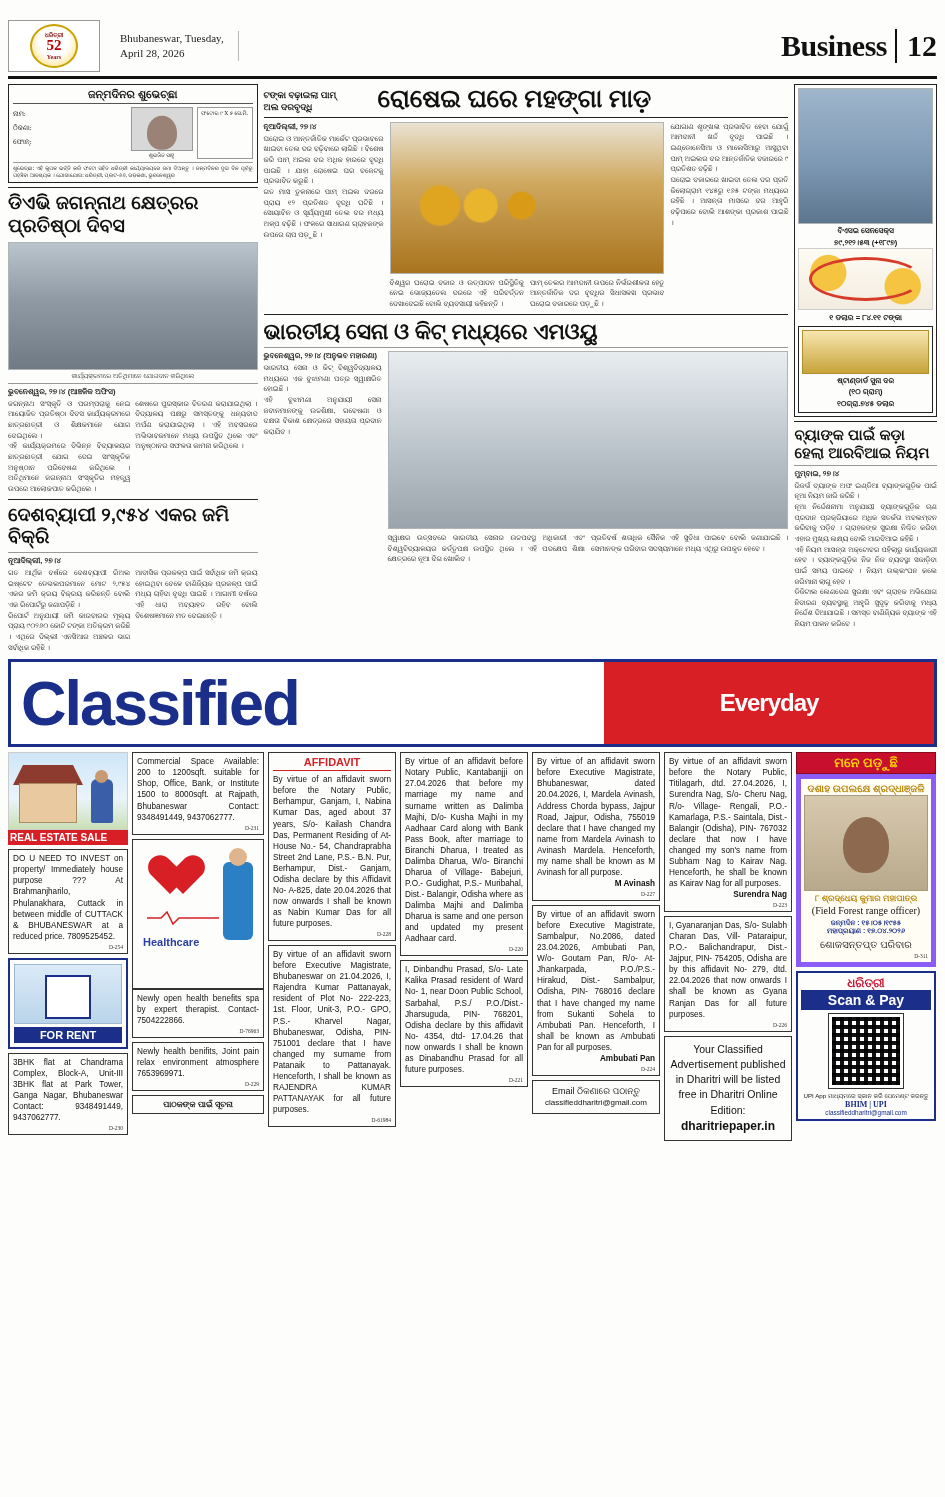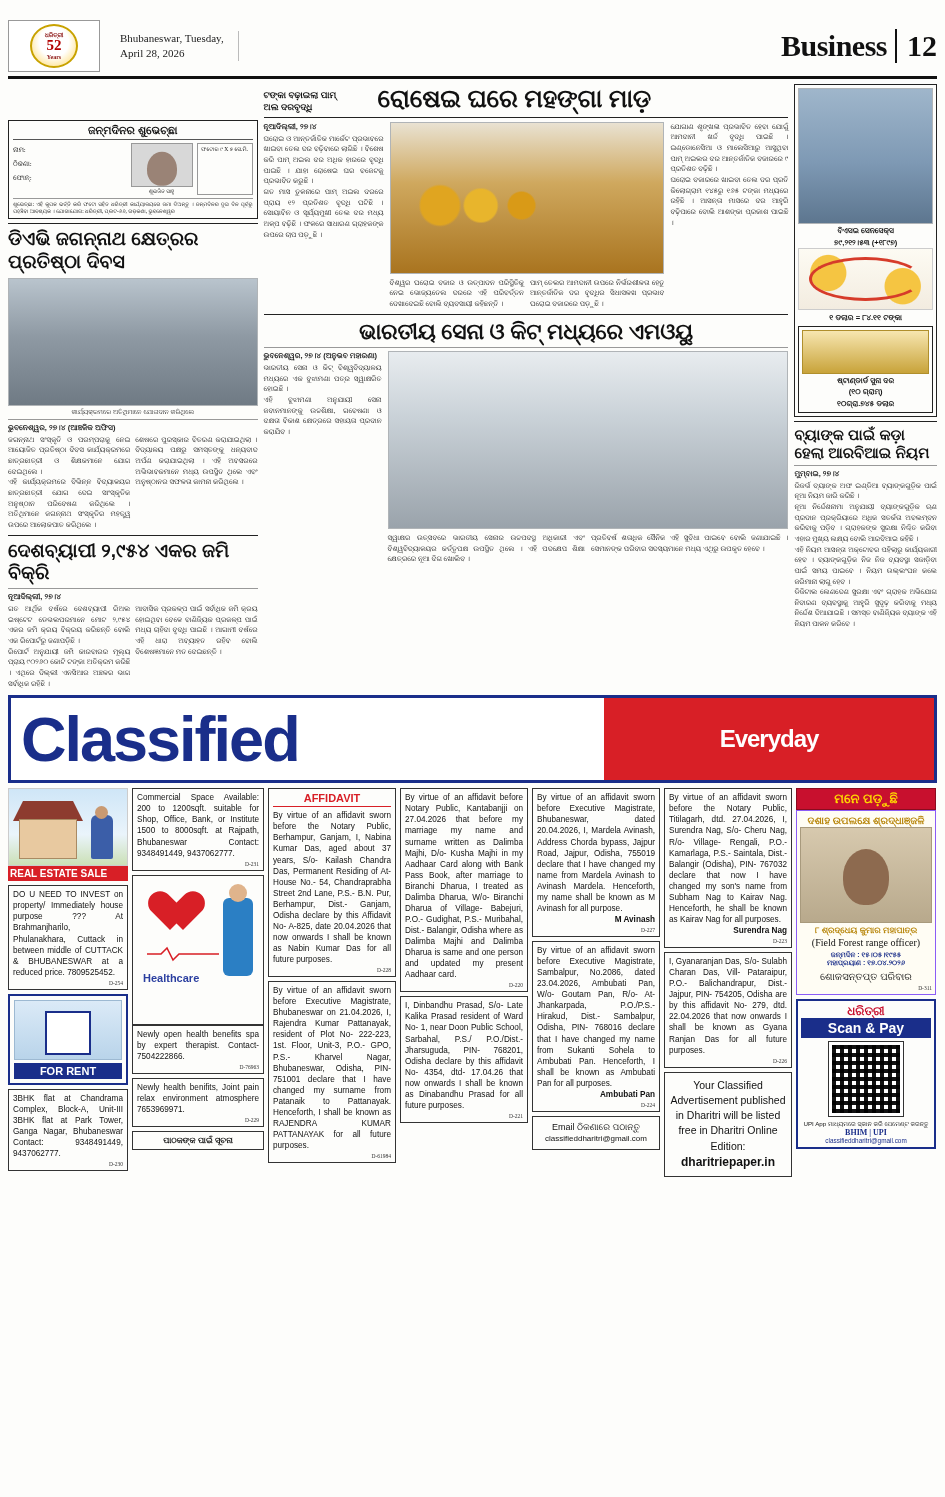--- a/index.html
+++ b/index.html
@@ -27,21 +27,21 @@
   }
   .logo-circle .big { font-size:15px; color:#b30000; font-weight:bold; }
   .masthead-date { flex:0 0 auto; padding:0 14px; font-size:11px; line-height:1.35; color:#222; border-right:1px solid #bbb; margin-left:6px;}
   .masthead-spacer { flex:1; }
   .masthead-title { font-size:30px; font-weight:bold; letter-spacing:-0.5px; padding-right:8px; }
   .masthead-pageno { font-size:30px; font-weight:bold; border-left:2px solid #111; padding-left:10px; }
 
   
   .top-area { display:flex; gap:6px; margin-top:5px; }
   .col { }
-  .col-a { width:252px;margin-top:36px; }
+  .col-a { width:252px; }
   .col-b { width:530px; }
   .col-c { width:144px; }
 
   .hrule { border-top:1px solid #222; margin:4px 0; }
   .hrule-thin { border-top:1px solid #999; margin:3px 0; }
 
   
   .od { font-family:"Liberation Sans", sans-serif; }
   .headline {
     font-size:25px; font-weight:bold; line-height:1.15; letter-spacing:-0.3px;
@@ -136,21 +136,21 @@
   .healthcare-label { position:absolute; left:10px; top:96px; font-family:"Liberation Sans", sans-serif; font-size:11px; color:#2b3fa0; font-weight:bold;}
   .doctor { position:absolute; right:10px; top:22px; width:30px; height:78px; background:#2b7fc4; border-radius:6px;}
   .doctor-head { position:absolute; right:16px; top:8px; width:18px; height:18px; border-radius:50%; background:#e0b48c;}
 
   .forrent { border:2px solid #1a2e8a; padding:4px; text-align:center; }
   .fr-img { height:60px; background:linear-gradient(180deg,#dbeaf7,#b9d4ea); position:relative; border:1px solid #9db9d2;}
   .fr-building { position:absolute; left:50%; transform:translateX(-50%); bottom:4px; width:46px; height:44px; background:#fff; border:2px solid #1a2e8a;}
   .fr-label { background:#1a2e8a; color:#fff; font-family:"Liberation Sans", sans-serif; font-weight:bold; font-size:11px; margin-top:3px; padding:2px;}
 
   .mane-title { background:#c8102e; color:#ffd700; font-family:"Liberation Sans", sans-serif; font-weight:bold; font-size:13px; text-align:center; padding:2px; border:1px solid #8a0b20;}
-  .obit { border:1px solid #8b5cf6; padding:3px; background:#fffdf4; }
+  .obit { border:5px solid #8b5cf6; padding:3px; background:#fffdf4; }
   .obit-photo { height:96px; background:linear-gradient(180deg,#d7c9ae,#b8a98c); border:1px solid #a89a7d; position:relative;}
   .obit-face { position:absolute; left:50%; top:52%; transform:translate(-50%,-50%); width:46px; height:56px; border-radius:50% 50% 45% 45%; background:#8d6a4f;}
   .obit-name { font-family:"Liberation Sans", sans-serif; font-size:8.5px; font-weight:bold; text-align:center; color:#b8860b; margin-top:2px; line-height:1.3;}
   .obit-sub { font-size:10px; text-align:center; line-height:1.3; }
   .obit-dates { font-size:7px; text-align:center; color:#1a2e8a; font-weight:bold; margin-top:2px;}
 
   .scanpay { border:2px solid #1a2e8a; text-align:center; padding:3px; }
   .sp-head { background:#1a2e8a; color:#fff; font-family:"Liberation Sans", sans-serif; font-weight:bold; font-size:14px; padding:2px;}
   .qr { width:74px; height:74px; margin:4px auto; background:
       repeating-linear-gradient(0deg,#111 0 4px,#fff 4px 8px),
@@ -270,21 +270,21 @@
               </div>
           </div>
         </div>
         <div style="width:118px;">
           <div class="body-text od">ଯୋଗାଣ ଶୃଙ୍ଖଳା ପ୍ରଭାବିତ ହେବା ଯୋଗୁଁ ଆମଦାନୀ ଖର୍ଚ୍ଚ ବୃଦ୍ଧି ପାଇଛି । ଇଣ୍ଡୋନେସିଆ ଓ ମାଲେସିଆରୁ ଆସୁଥିବା ପାମ୍ ଅଇଲର ଦର ଆନ୍ତର୍ଜାତିକ ବଜାରରେ ୯ ପ୍ରତିଶତ ବଢ଼ିଛି ।</div>
           <div class="body-text od">ଘରୋଇ ବଜାରରେ ଖାଇବା ତେଲ ଦର ପ୍ରତି କିଲୋଗ୍ରାମ ୧୪୫ରୁ ୧୬୫ ଟଙ୍କା ମଧ୍ୟରେ ରହିଛି । ଆସନ୍ତା ମାସରେ ଦର ଆହୁରି ବଢ଼ିପାରେ ବୋଲି ଆଶଙ୍କା ପ୍ରକାଶ ପାଇଛି ।</div>
         </div>
       </div>
 
       <div class="hrule"></div>
-      <div class="headline od" style="font-size:22px; text-align:center;">ଭାରତୀୟ ସେନା ଓ କିଟ୍ ମଧ୍ୟରେ ଏମଓୟୁ</div>
+      <div class="headline od" style="font-size:22px; ">ଭାରତୀୟ ସେନା ଓ କିଟ୍ ମଧ୍ୟରେ ଏମଓୟୁ</div>
       <div class="hrule-thin"></div>
       <div style="display:flex; gap:6px;">
         <div style="width:118px;">
           <div class="byline od">ଭୁବନେଶ୍ୱର, ୨୭।୪ (ଅନୁଭବ ମହାରଣା)</div>
           <div class="body-text od">ଭାରତୀୟ ସେନା ଓ କିଟ୍ ବିଶ୍ୱବିଦ୍ୟାଳୟ ମଧ୍ୟରେ ଏକ ବୁଝାମଣା ପତ୍ର ସ୍ୱାକ୍ଷରିତ ହୋଇଛି ।</div>
           <div class="body-text od">ଏହି ବୁଝାମଣା ଅନୁଯାୟୀ ସେନା ଜବାନମାନଙ୍କୁ ଉଚ୍ଚଶିକ୍ଷା, ଗବେଷଣା ଓ ଦକ୍ଷତା ବିକାଶ କ୍ଷେତ୍ରରେ ସହାୟତା ପ୍ରଦାନ କରାଯିବ ।</div>
         </div>
         <div style="flex:1;">
           <div class="img mou" style="height:178px;"></div>
           <div style="display:flex; gap:6px; margin-top:4px;">

